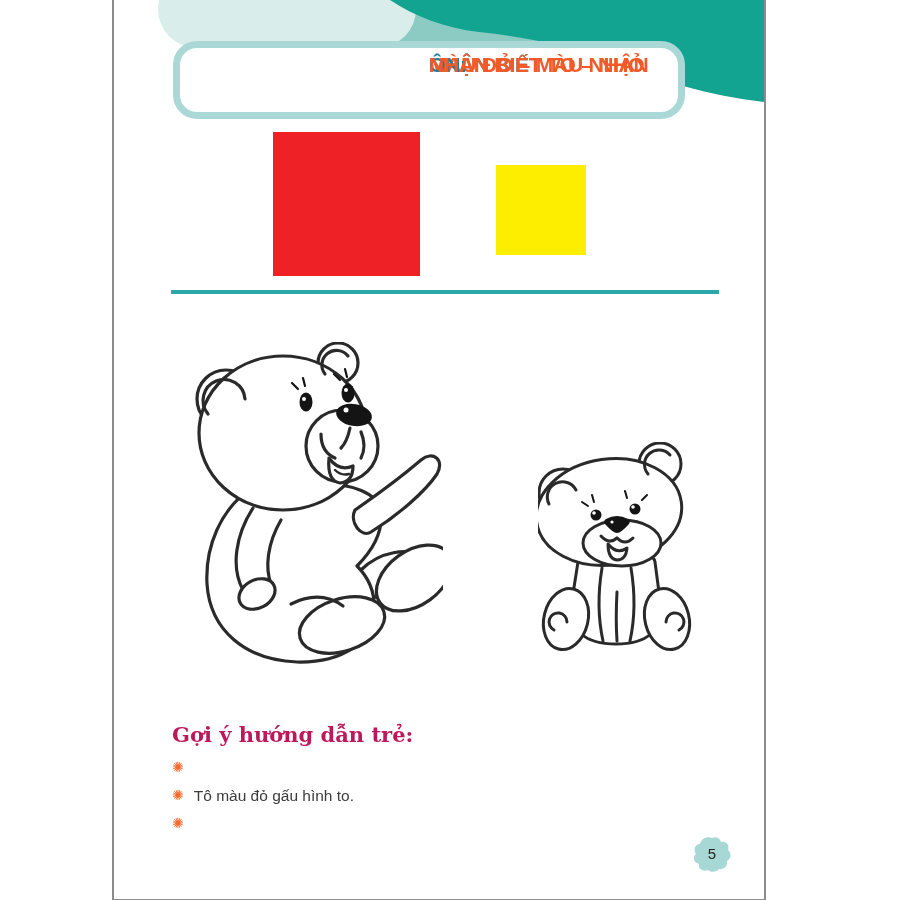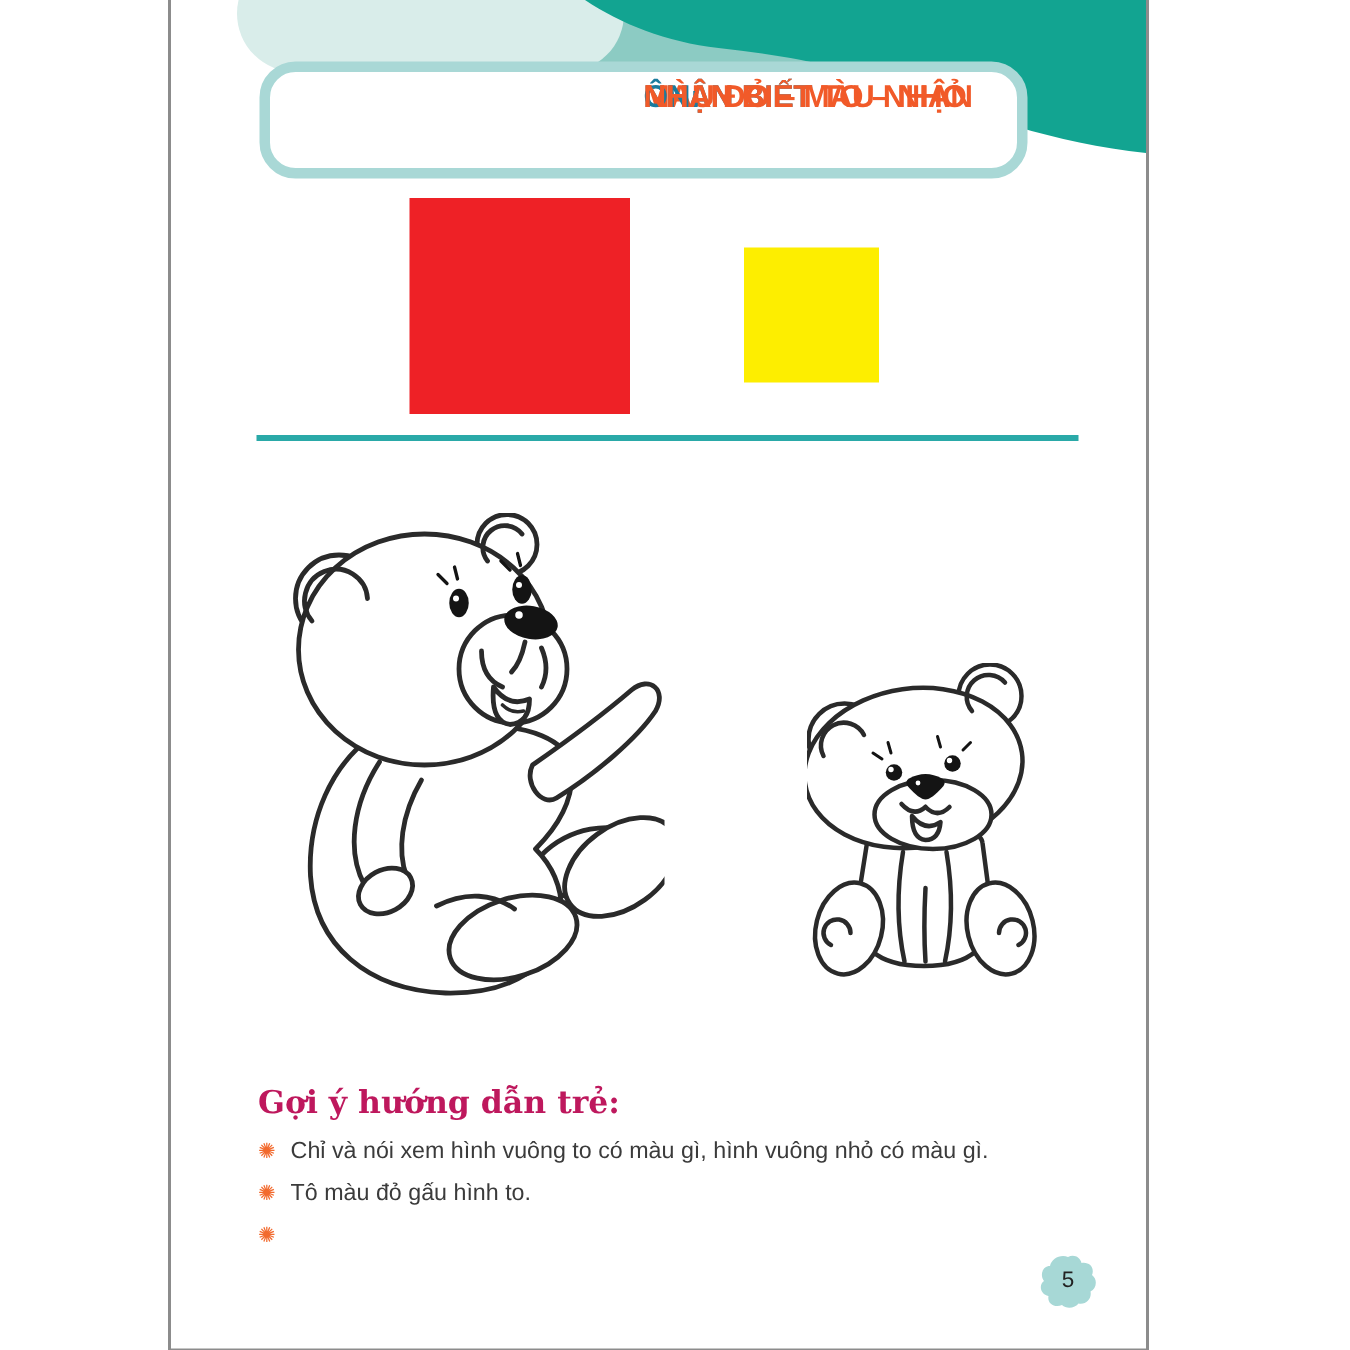--- a/index.html
+++ b/index.html
@@ -153,21 +153,20 @@
     </g>
     <circle cx="56" cy="71" r="1.8" fill="#fff"></circle>
     <circle cx="95" cy="65" r="1.8" fill="#fff"></circle>
     <circle cx="74" cy="80" r="1.6" fill="#fff"></circle>
   </svg>
 
   <div class="guide-heading">Gợi ý hướng dẫn trẻ:</div>
   <div class="guide-list">
     <div class="guide-row">
       <span class="bullet">✺</span>
-      <span class="btext">Chỉ và nói xem hình vuông to có màu gì, hình vuông nhỏ có màu gì.</span>
     </div>
     <div class="guide-row">
       <span class="bullet">✺</span>
       <span class="btext">Tô màu đỏ gấu hình to.</span>
     </div>
     <div class="guide-row">
       <span class="bullet">✺</span>
     </div>
   </div>
 

